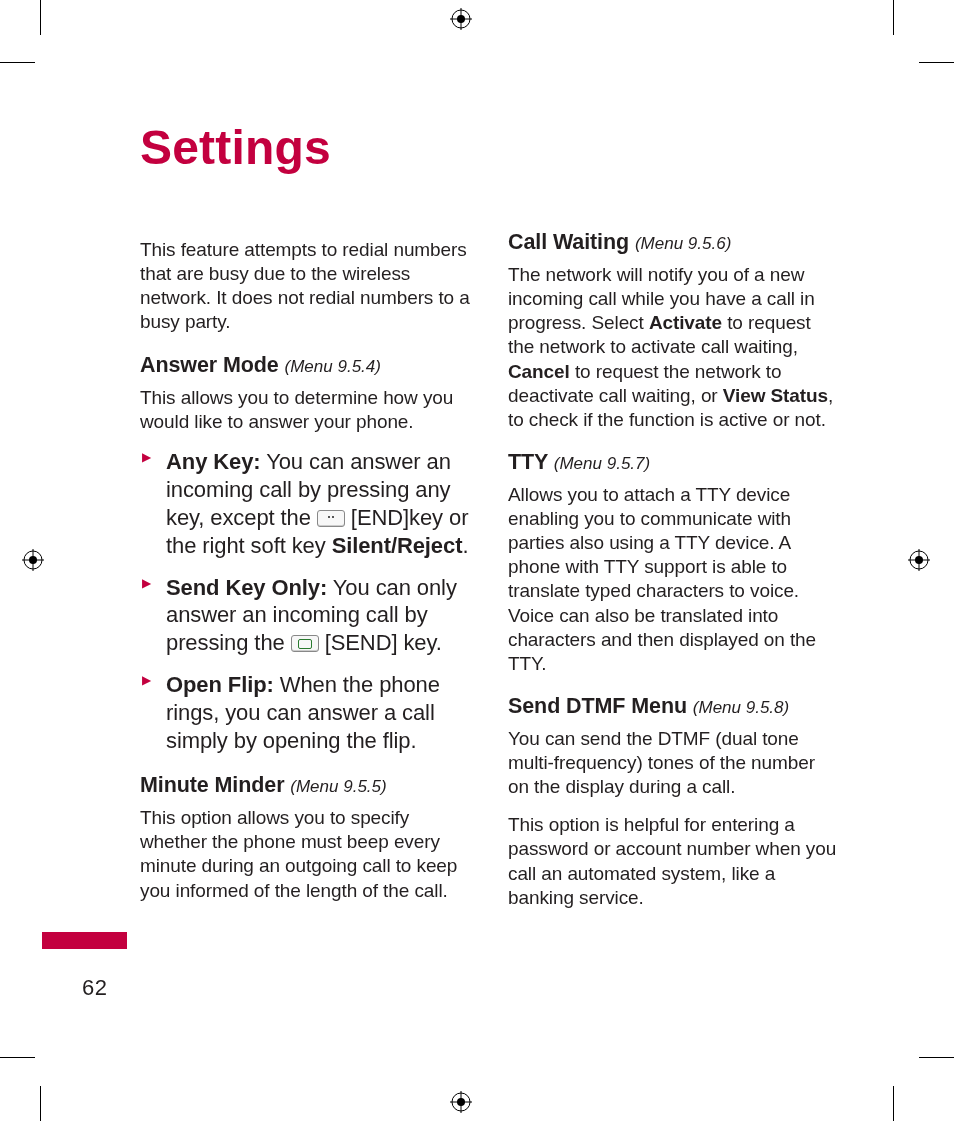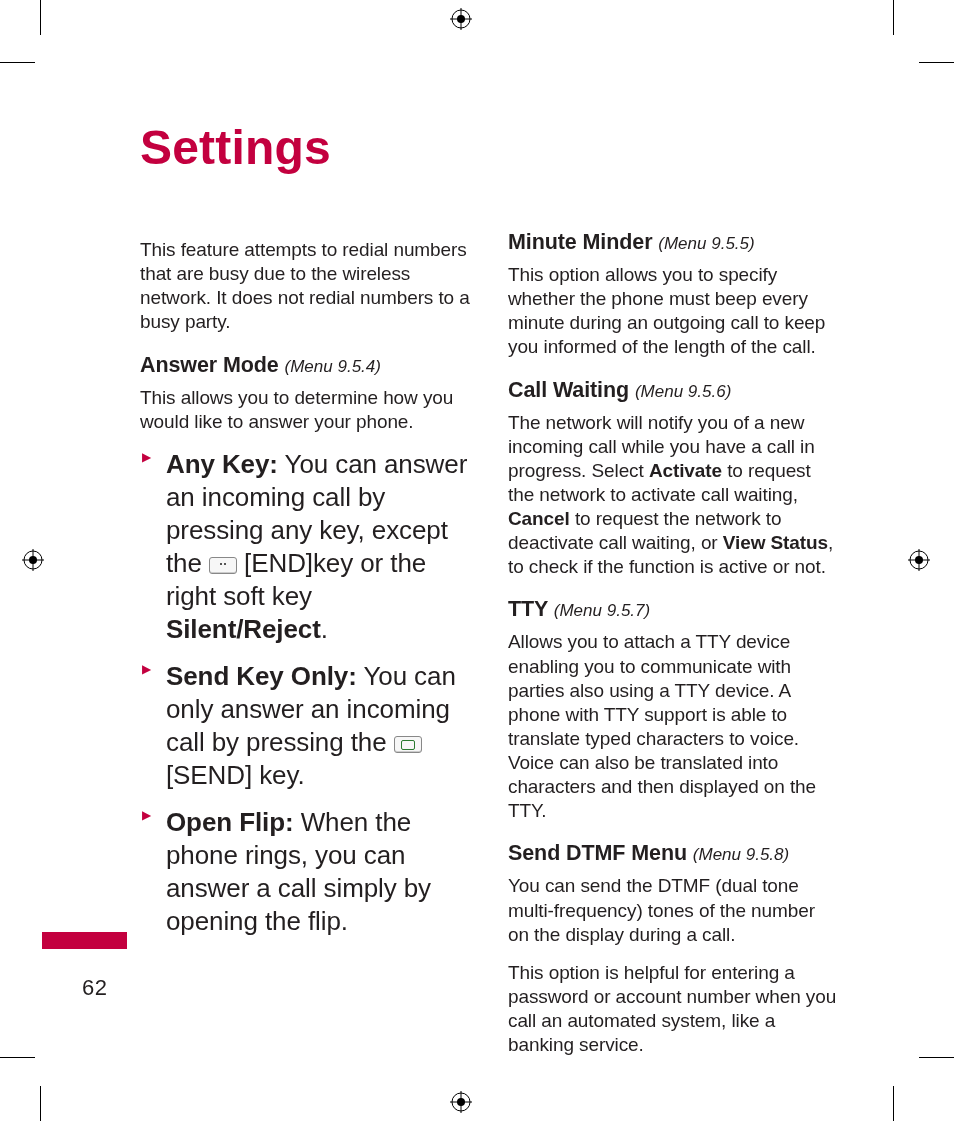--- a/index.html
+++ b/index.html
@@ -73,21 +73,21 @@
   }
 
   ul.arrow {
     list-style: none;
     padding: 0;
     margin: 0 0 14px 0;
   }
   ul.arrow li {
     position: relative;
     padding-left: 26px;
-    font-size: 26px;
+    font-size: 22px;
     line-height: 1.27;
     margin-bottom: 14px;
     letter-spacing: -0.1px;
     break-inside: avoid;
   }
   ul.arrow li::before {
     content: "▶";
     position: absolute;
     left: 2px;
     top: 2px;

